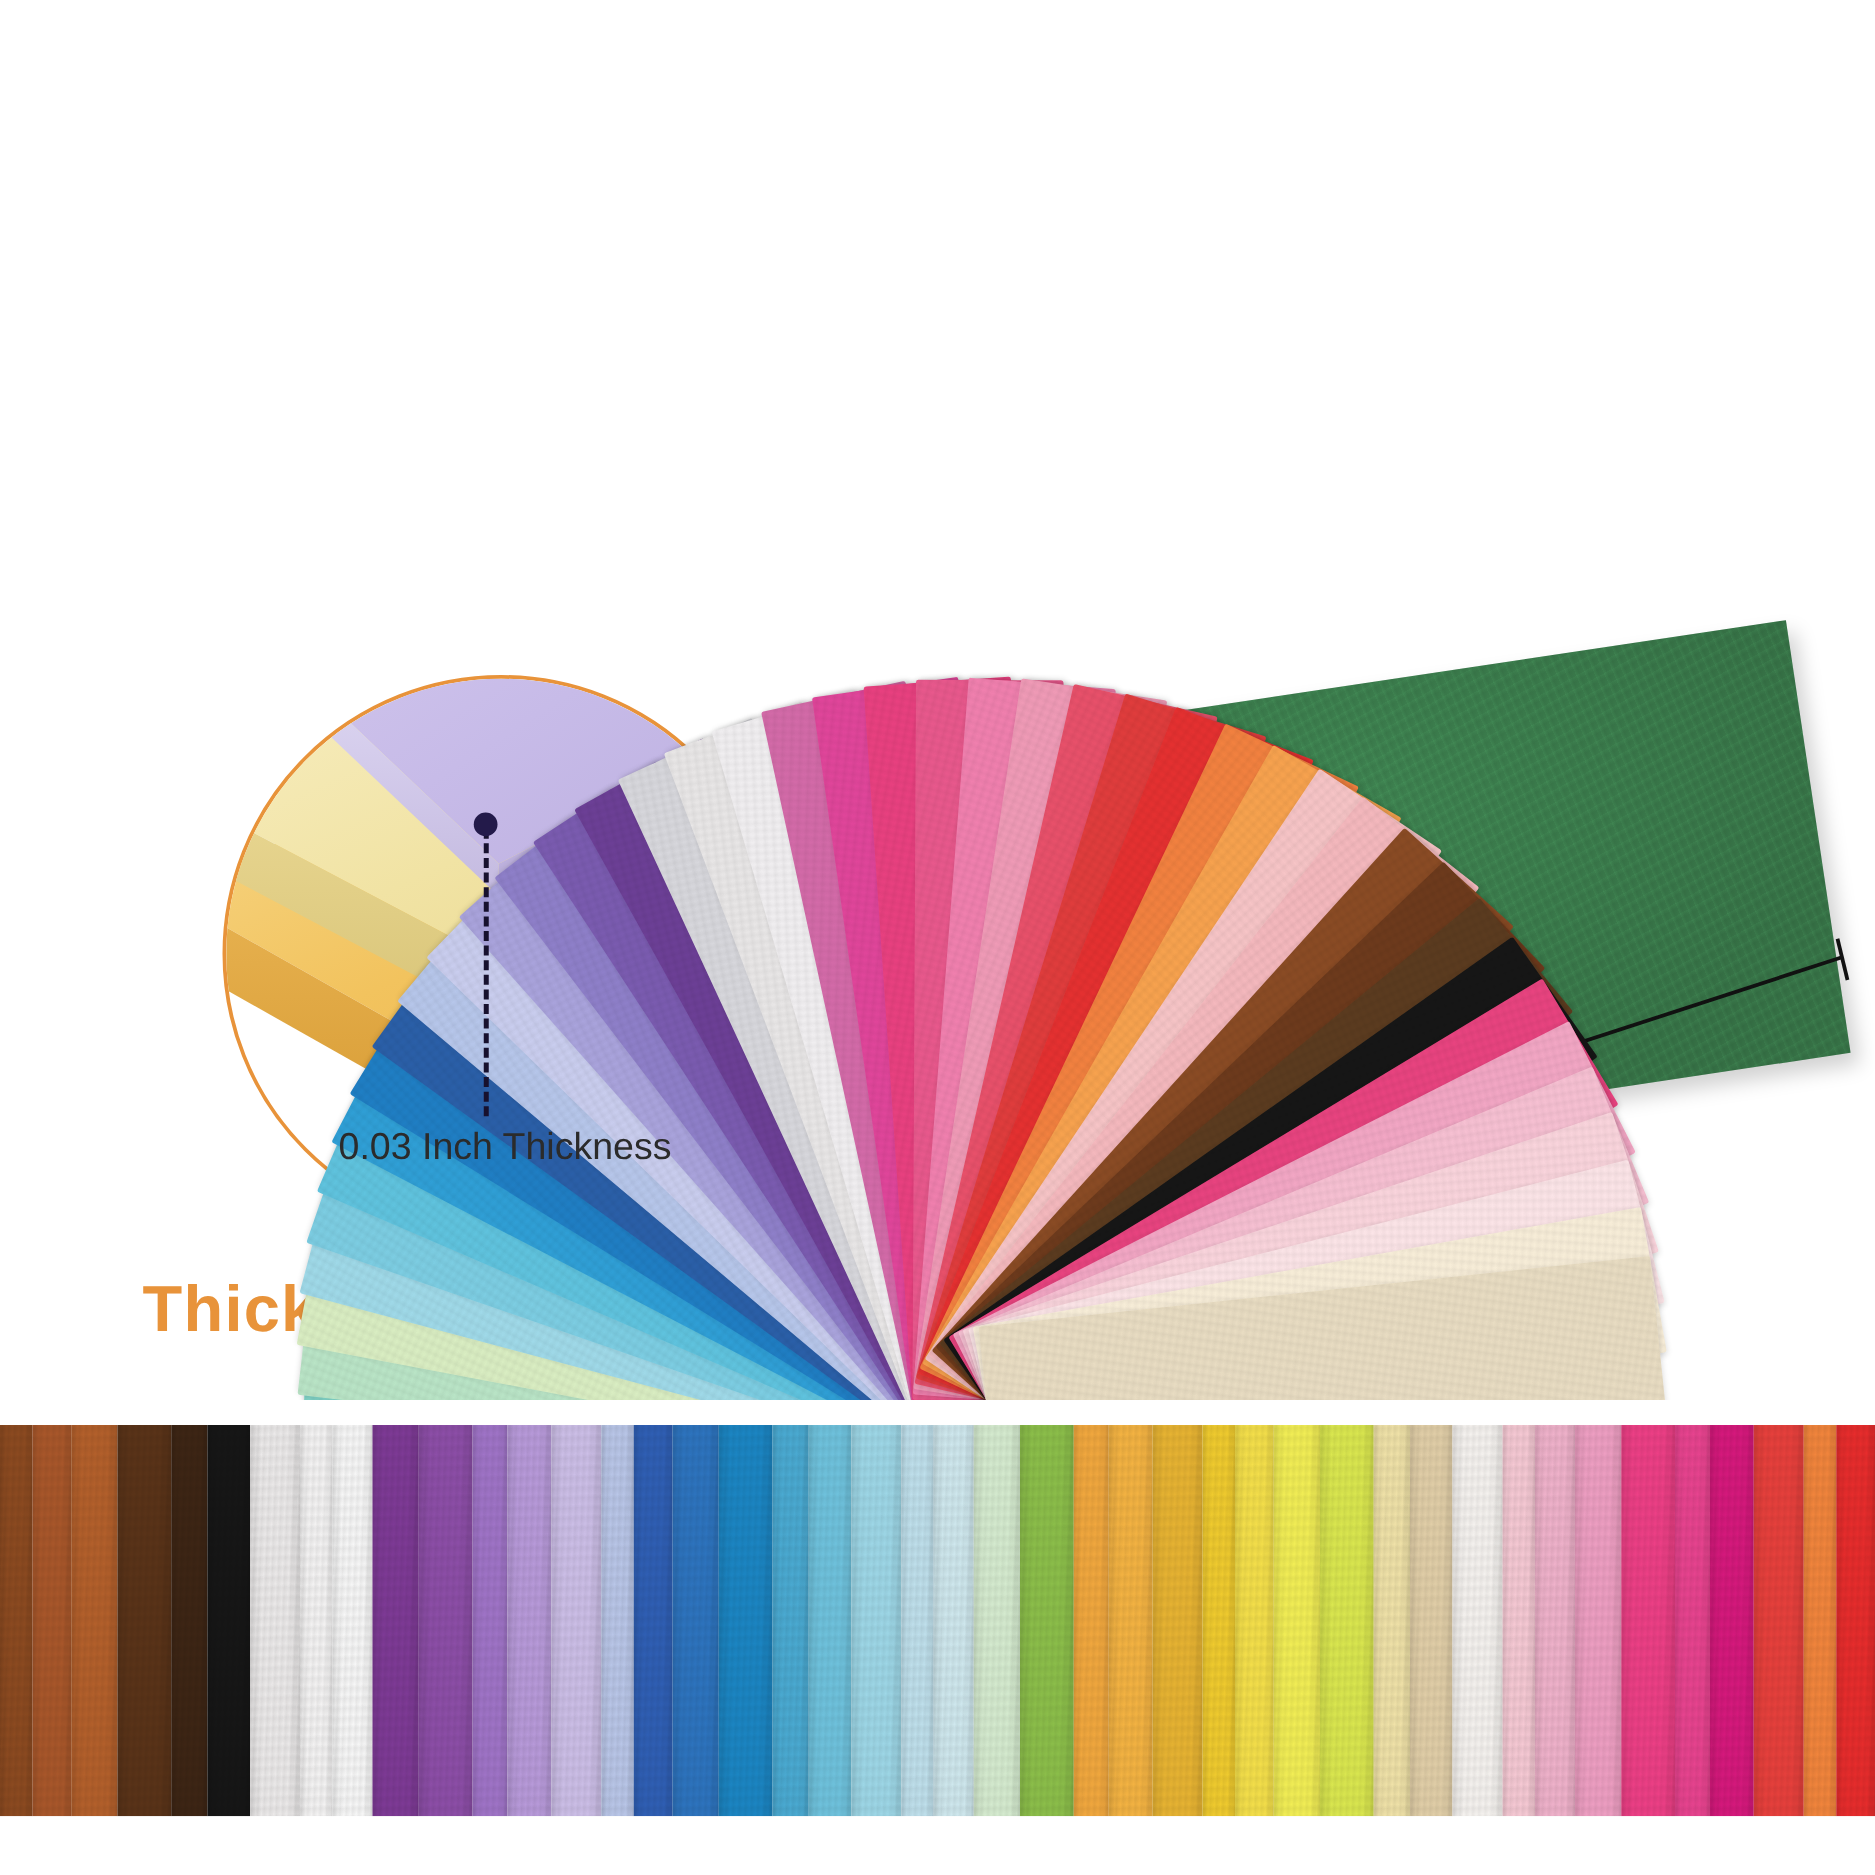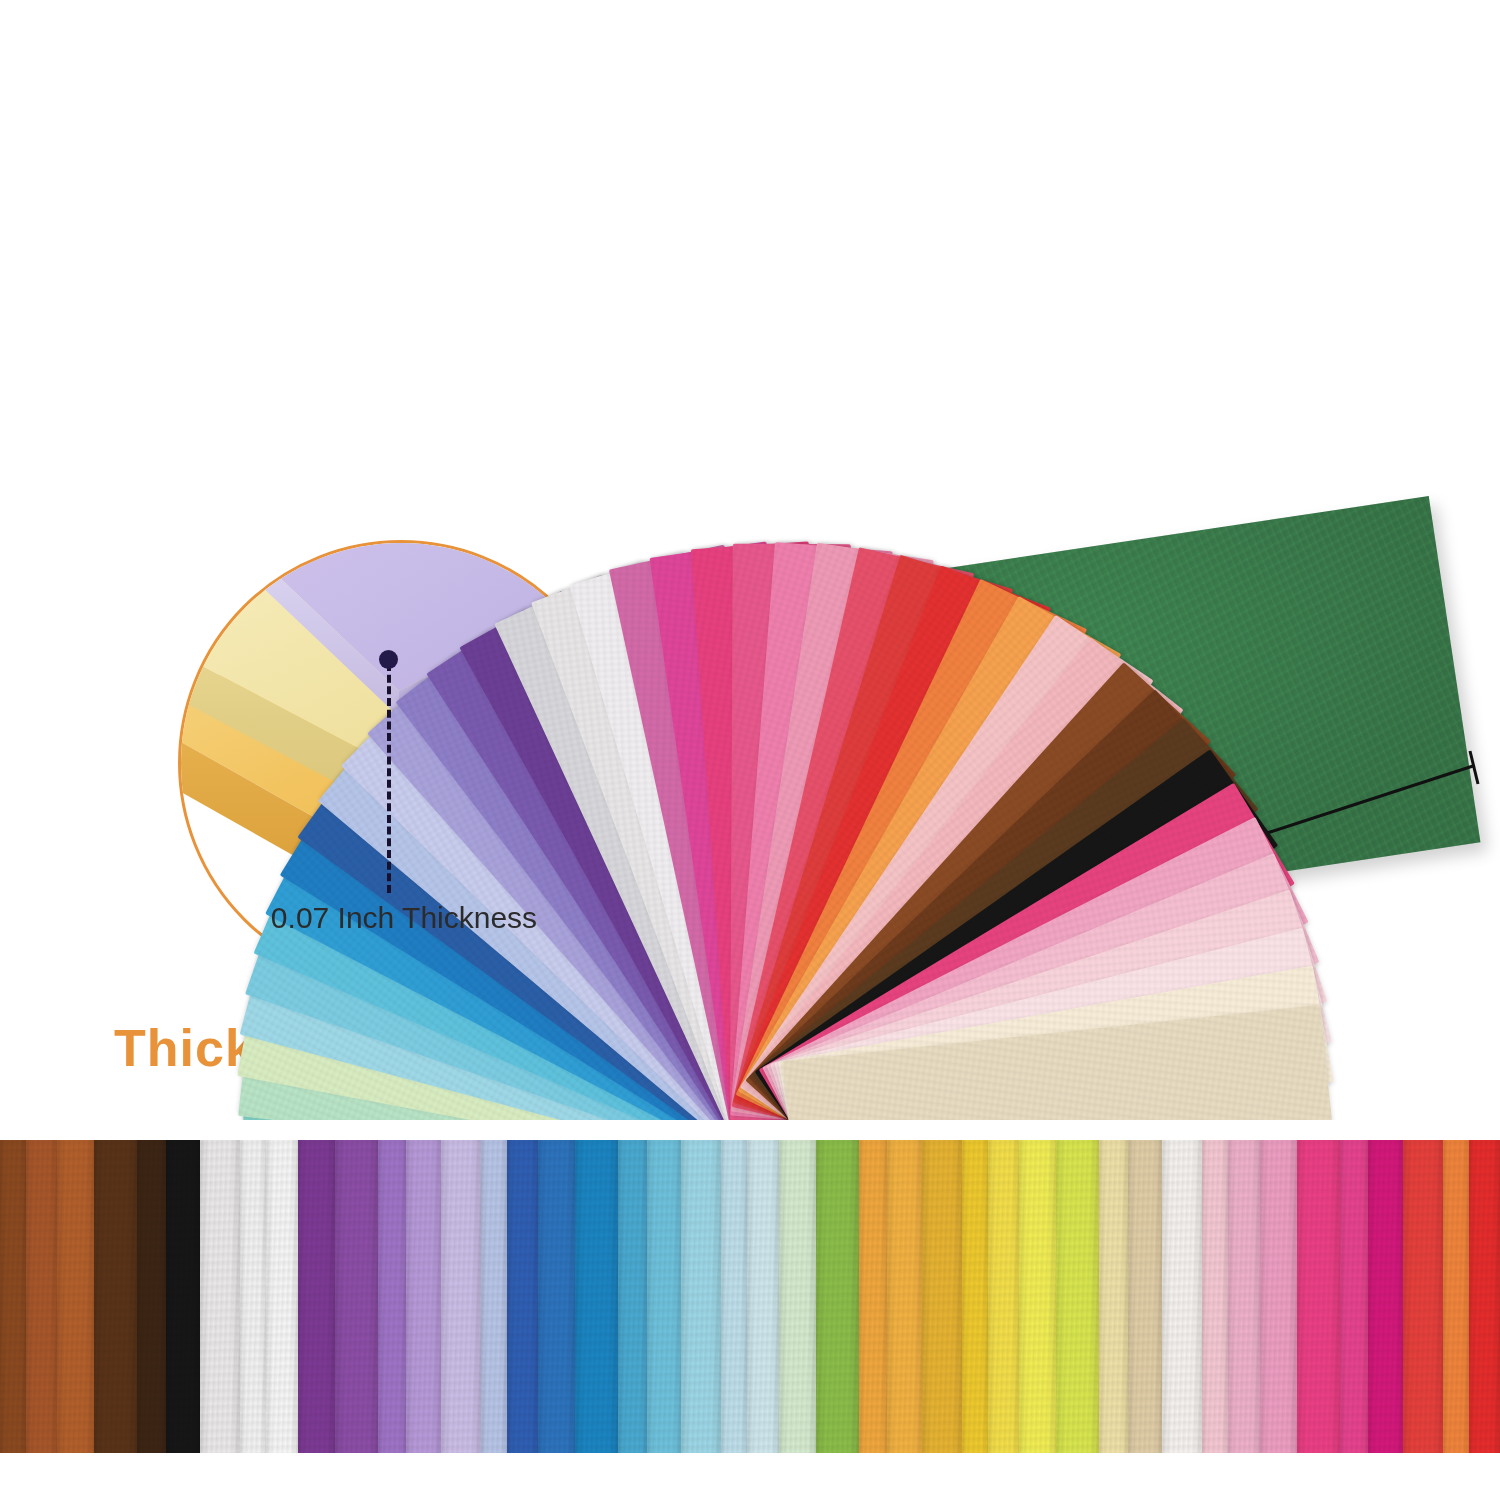--- a/index.html
+++ b/index.html
@@ -302,21 +302,21 @@
 
       <g>
         <polygon points="20,-40 250,-108 422,42 218,148" fill="url(#gPurpTop)"></polygon>
         <polygon points="20,-40 20,-14 218,174 218,148" fill="url(#gPurpSide)"></polygon>
         <polygon points="218,148 218,174 422,68 422,42" fill="#bdb1dd"></polygon>
       </g>
     </svg>
 
     <div id="thickness-leader"></div>
     <div id="thickness-dot"></div>
-    <div id="thickness-text">0.07 Inch Thickness</div>
+    <div id="thickness-text">0.03 Inch Thickness</div>
   </div>
 
   <div id="headline">Thickness &amp; Breathable</div>
 
   <div id="swatch-band">
       <div class="swatch" style="background: rgb(140, 74, 32); flex-grow: 0.8;"></div>
       <div class="swatch" style="background: rgb(169, 87, 42); flex-grow: 0.98;"></div>
       <div class="swatch" style="background: rgb(180, 96, 43); flex-grow: 1.16;"></div>
       <div class="swatch" style="background: rgb(90, 51, 24); flex-grow: 1.34;"></div>
       <div class="swatch" style="background: rgb(61, 37, 20); flex-grow: 0.89;"></div>

